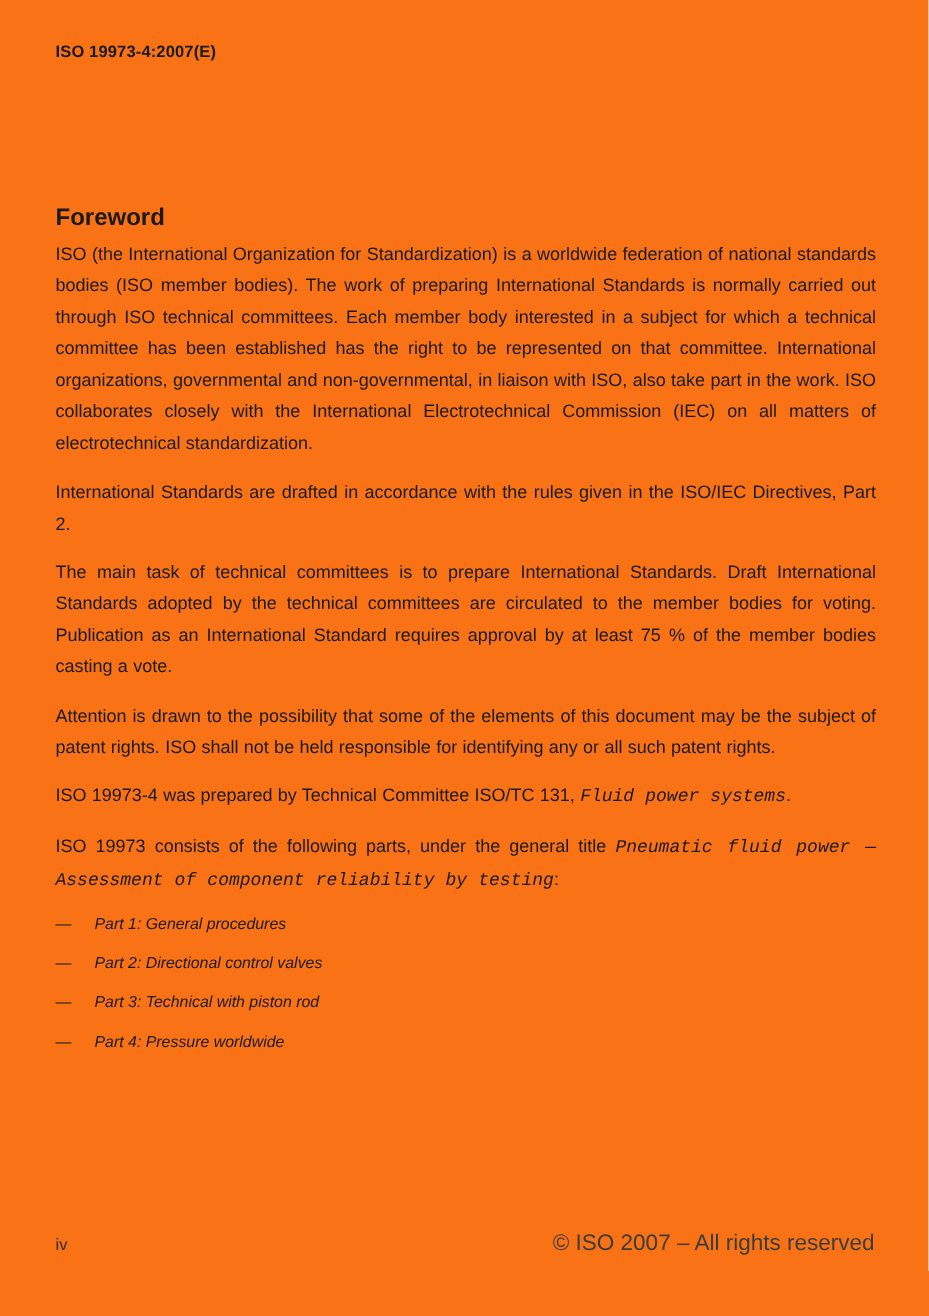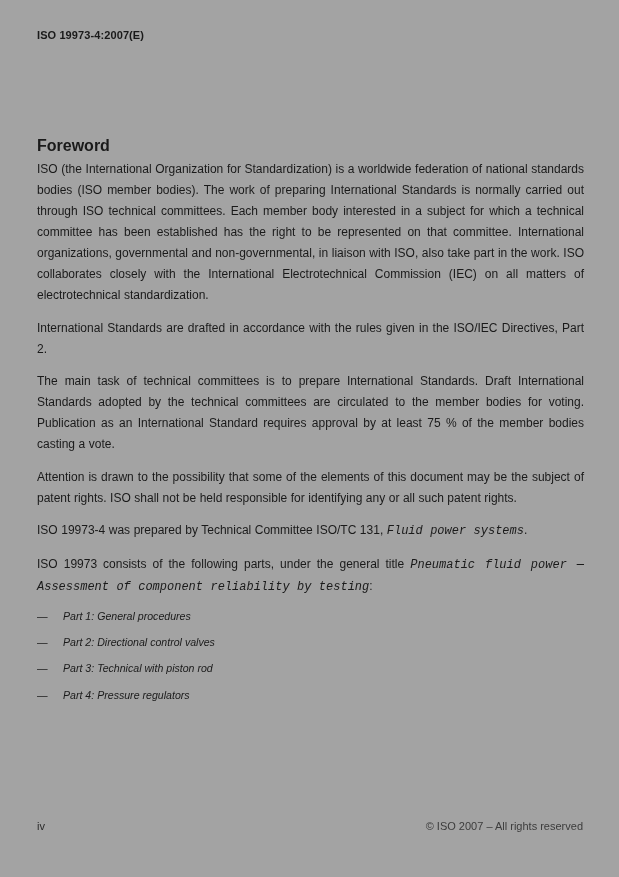--- a/index.html
+++ b/index.html
@@ -5,21 +5,21 @@
   * { margin: 0; padding: 0; box-sizing: border-box; }
   html, body { background: #ffffff; }
   body {
     font-family: "Liberation Sans", "DejaVu Sans", sans-serif;
     color: #1a1a1a;
   }
   .page {
     position: relative;
     width: 619px;
     height: 877px;
-    background: #a3a3a3;
+    background: #f97316;
     overflow: hidden;
   }
   .page-header {
     position: absolute;
     left: 37px;
     top: 29px;
     font-size: 11px;
     font-weight: bold;
     letter-spacing: 0.1px;
   }
@@ -64,21 +64,21 @@
     top: 820px;
     display: flex;
     justify-content: space-between;
     align-items: baseline;
   }
   .page-number {
     font-size: 11px;
     color: #2a2a2a;
   }
   .copyright {
-    font-size: 11px;
+    font-size: 15px;
     color: #3c3c3c;
   }
 </style>
 </head>
 <body>
 
 <div class="page">
 
   <div class="page-header">
     <span>ISO 19973-4:2007(E)</span>
@@ -104,21 +104,21 @@
         <div class="part-item">
           <span class="dash">—</span>
           <span class="part-label">Part 2: Directional control valves</span>
         </div>
         <div class="part-item">
           <span class="dash">—</span>
           <span class="part-label">Part 3: Technical with piston rod</span>
         </div>
         <div class="part-item">
           <span class="dash">—</span>
-          <span class="part-label">Part 4: Pressure regulators</span>
+          <span class="part-label">Part 4: Pressure worldwide</span>
         </div>
       </div>
   </div>
 
   <div class="page-footer">
     <span class="page-number">iv</span>
     <span class="copyright">© ISO 2007 – All rights reserved</span>
   </div>
 
 </div>

